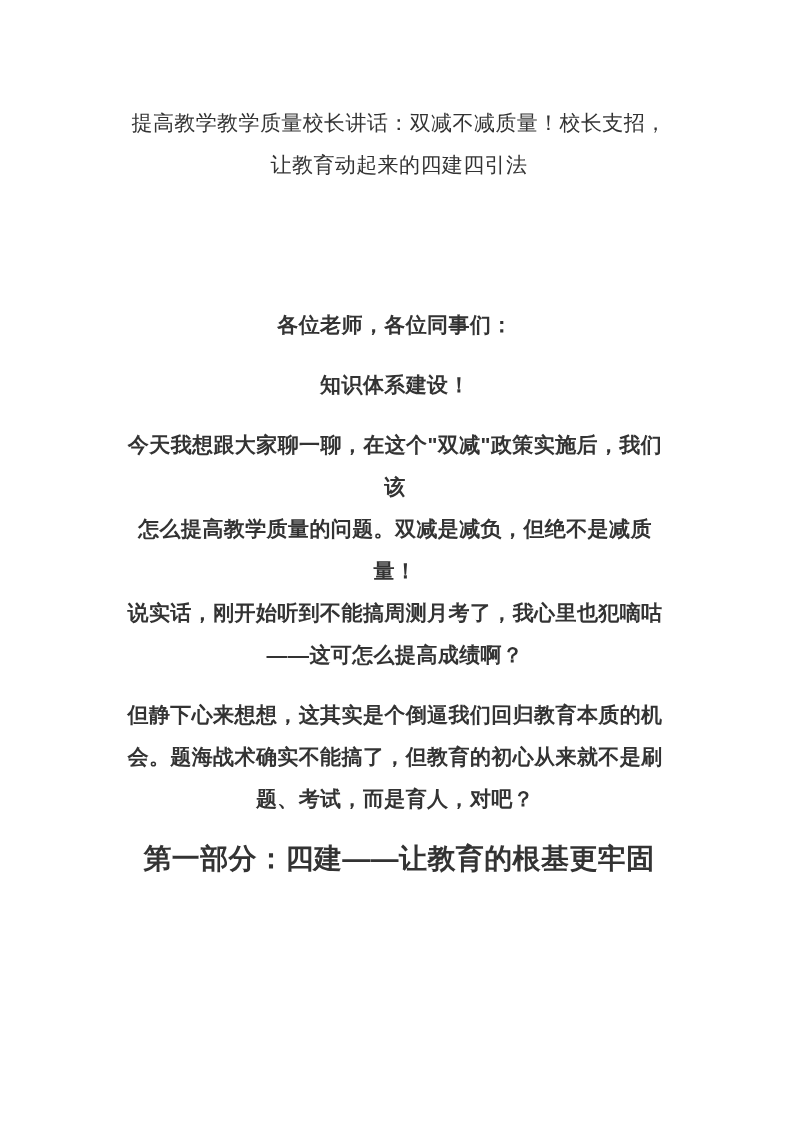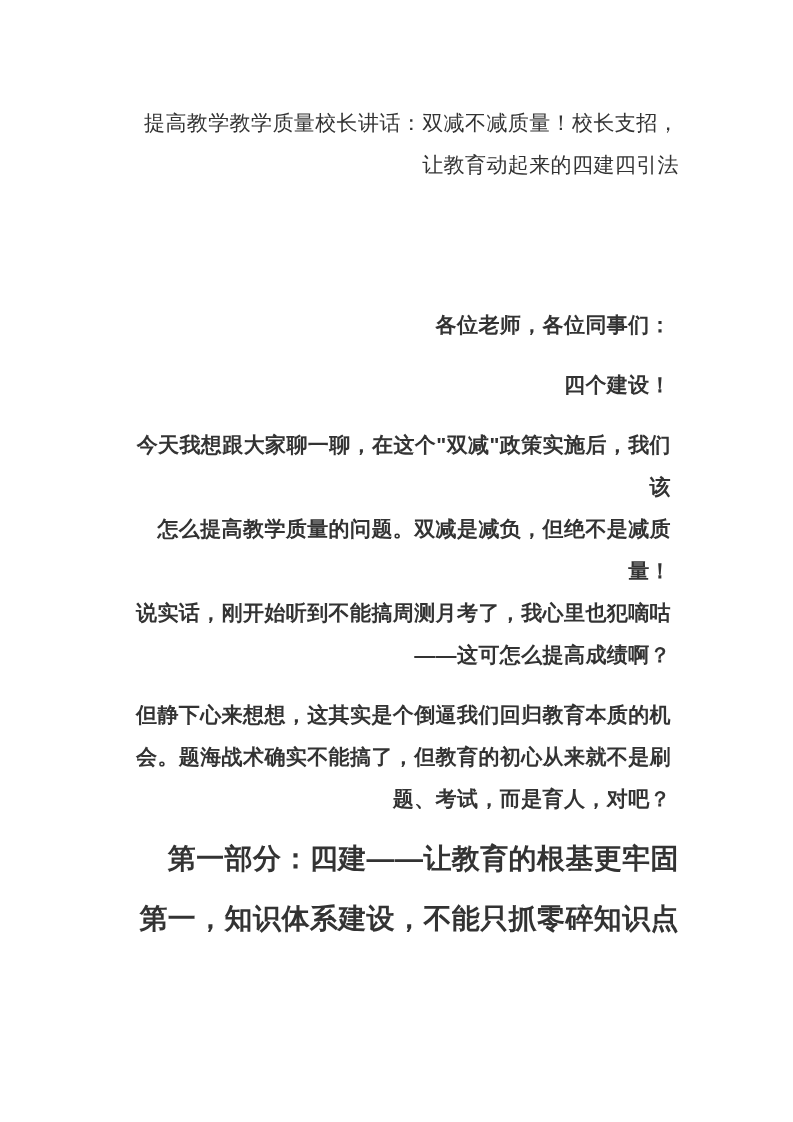--- a/index.html
+++ b/index.html
@@ -19,21 +19,21 @@
   .content {
     box-sizing: border-box;
     width: 100%;
     height: 100%;
     padding: 102px 114px 0 119px;
     font-family: "Liberation Sans", "DejaVu Sans", sans-serif;
     font-size: 21px;
     line-height: 42px;
     letter-spacing: 0.4px;
     color: #333333;
-    text-align: right;
+    text-align: center;
   }
   .doc-title {
     margin: 0 0 118px 0;
     font-size: 21px;
     font-weight: 400;
     white-space: pre-line;
   }
   .doc-paragraph {
     margin: 0 8px 18px 0;
     white-space: pre-line;
@@ -47,24 +47,23 @@
   }
 </style>
 </head>
 <body>
 
 <div class="page" style="background: rgb(255, 255, 255);">
   <div class="content" style="color: rgb(51, 51, 51);">
     <h1 class="doc-title">提高教学教学质量校长讲话：双减不减质量！校长支招，
 让教育动起来的四建四引法</h1>
     <p class="doc-paragraph">各位老师，各位同事们：</p>
-    <p class="doc-paragraph">四个建设！</p>
+    <p class="doc-paragraph">知识体系建设！</p>
     <p class="doc-paragraph">今天我想跟大家聊一聊，在这个"双减"政策实施后，我们该
 怎么提高教学质量的问题。双减是减负，但绝不是减质量！
 说实话，刚开始听到不能搞周测月考了，我心里也犯嘀咕
 ——这可怎么提高成绩啊？</p>
     <p class="doc-paragraph">但静下心来想想，这其实是个倒逼我们回归教育本质的机
 会。题海战术确实不能搞了，但教育的初心从来就不是刷
 题、考试，而是育人，对吧？</p>
     <h2 class="doc-heading">第一部分：四建——让教育的根基更牢固</h2>
-    <h2 class="doc-heading">第一，知识体系建设，不能只抓零碎知识点</h2>
   </div>
 </div>
 
 </body></html>

